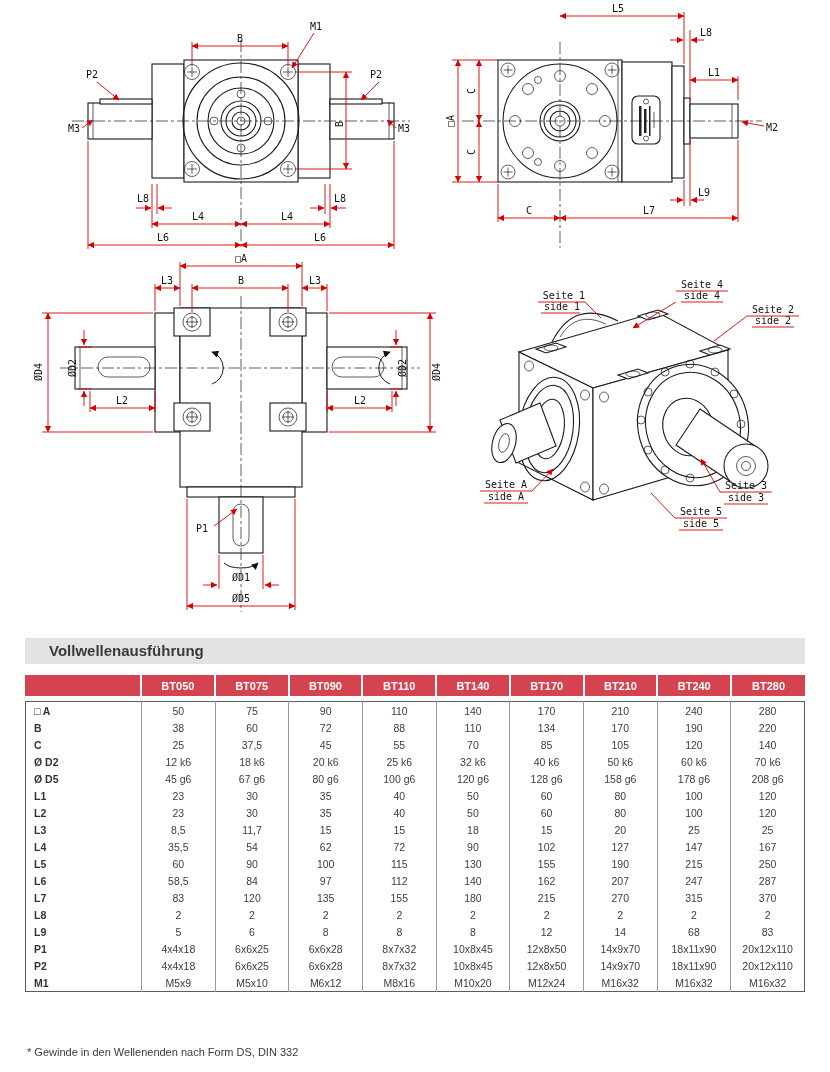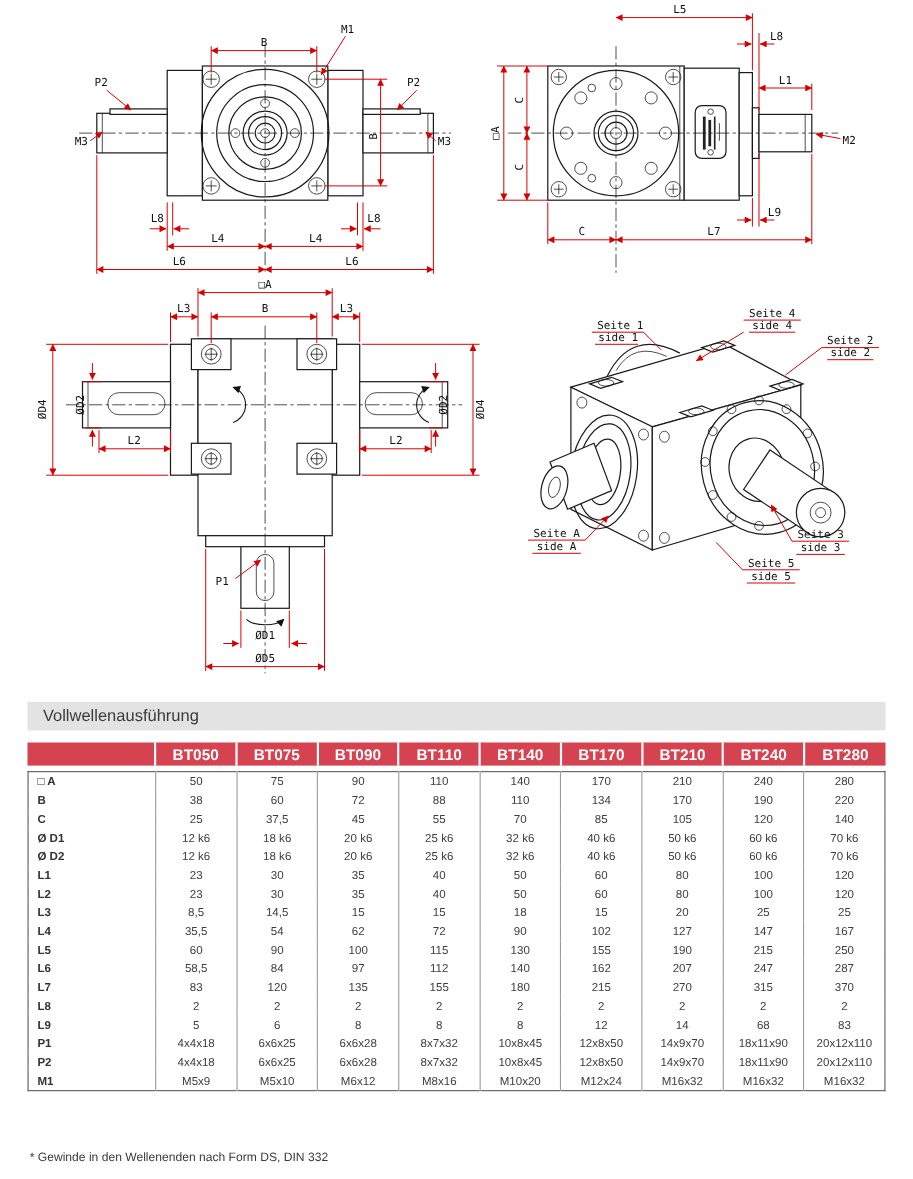--- a/index.html
+++ b/index.html
@@ -8,25 +8,25 @@
   .page{position:relative;width:830px;height:1072px;overflow:hidden;background:#fff;}
   svg.view{position:absolute;overflow:visible;}
   svg text{font-family:"DejaVu Sans Mono","Liberation Mono",monospace;font-size:10px;fill:#111;}
   .k{stroke:var(--ink);stroke-width:1.1;fill:none;}
   .kf{stroke:var(--ink);stroke-width:1.1;fill:#fff;}
   .kt{stroke:var(--ink);stroke-width:0.7;fill:none;}
   .cl{stroke:var(--ink);stroke-width:0.7;fill:none;stroke-dasharray:12 3 3 3;}
   .dim{stroke:var(--red-dim);stroke-width:0.9;fill:none;}
   .rot{stroke:var(--ink);stroke-width:1;fill:none;}
   .titlebar{position:absolute;left:25px;top:638px;width:780px;height:26px;background:var(--bar-gray);}
-  .titlebar span{display:block;padding-left:14px;line-height:26px;font-size:15px;font-weight:normal;color:#3a3a3a;}
+  .titlebar span{display:block;padding-left:24px;line-height:26px;font-size:15px;font-weight:bold;color:#3a3a3a;}
   .tablewrap{position:absolute;left:25px;top:675px;width:780px;}
   table{width:780px;table-layout:fixed;border-collapse:collapse;font-size:10.5px;color:#3d3d3d;}
   col.lbl{width:116px;}
-  .hdr th{background:var(--red-hdr);color:#fff;height:21px;font-weight:bold;font-size:14px;text-align:center;padding:0;}
+  .hdr th{background:var(--red-hdr);color:#fff;height:21px;font-weight:bold;font-size:11px;text-align:center;padding:0;}
   .hdr th + th{border-left:2px solid #fff;}
   .data{margin-top:5px;border:1px solid #5c5c5c;}
   .data td{height:17px;text-align:center;padding:0;border-left:1px solid #9a9a9a;white-space:nowrap;}
   .data td:first-child{border-left:none;text-align:left;padding-left:8px;font-weight:bold;color:#333;}
   .footnote{position:absolute;left:27px;top:1046px;font-size:11px;color:#3a3a3a;}
 </style>
 </head>
 <body style="--red-dim: #d60000; --red-hdr: #d4434f; --bar-gray: #e4e3e3; --ink: #1a1a1a;">
 
 <div class="page">
@@ -466,44 +466,44 @@
             <td>37,5</td>
             <td>45</td>
             <td>55</td>
             <td>70</td>
             <td>85</td>
             <td>105</td>
             <td>120</td>
             <td>140</td>
           </tr>
           <tr>
-            <td>Ø D1</td>
-            <td>12 k6</td>
-            <td>18 k6</td>
-            <td>20 k6</td>
-            <td>25 k6</td>
-            <td>32 k6</td>
-            <td>40 k6</td>
-            <td>50 k6</td>
-            <td>60 k6</td>
-            <td>70 k6</td>
-          </tr>
-          <tr>
             <td>Ø D2</td>
             <td>12 k6</td>
             <td>18 k6</td>
             <td>20 k6</td>
             <td>25 k6</td>
             <td>32 k6</td>
             <td>40 k6</td>
             <td>50 k6</td>
             <td>60 k6</td>
             <td>70 k6</td>
           </tr>
           <tr>
+            <td>Ø D5</td>
+            <td>45 g6</td>
+            <td>67 g6</td>
+            <td>80 g6</td>
+            <td>100 g6</td>
+            <td>120 g6</td>
+            <td>128 g6</td>
+            <td>158 g6</td>
+            <td>178 g6</td>
+            <td>208 g6</td>
+          </tr>
+          <tr>
             <td>L1</td>
             <td>23</td>
             <td>30</td>
             <td>35</td>
             <td>40</td>
             <td>50</td>
             <td>60</td>
             <td>80</td>
             <td>100</td>
             <td>120</td>
@@ -516,21 +516,21 @@
             <td>40</td>
             <td>50</td>
             <td>60</td>
             <td>80</td>
             <td>100</td>
             <td>120</td>
           </tr>
           <tr>
             <td>L3</td>
             <td>8,5</td>
-            <td>14,5</td>
+            <td>11,7</td>
             <td>15</td>
             <td>15</td>
             <td>18</td>
             <td>15</td>
             <td>20</td>
             <td>25</td>
             <td>25</td>
           </tr>
           <tr>
             <td>L4</td>

